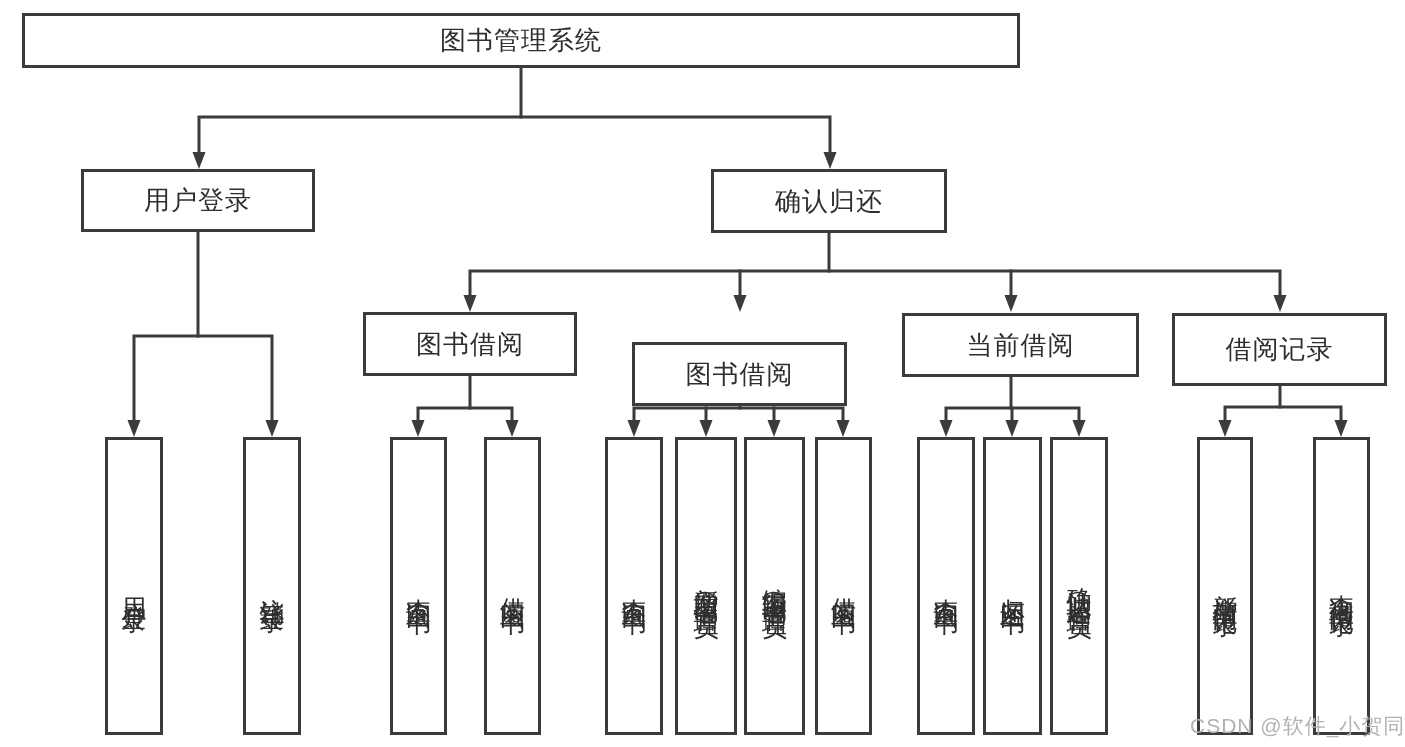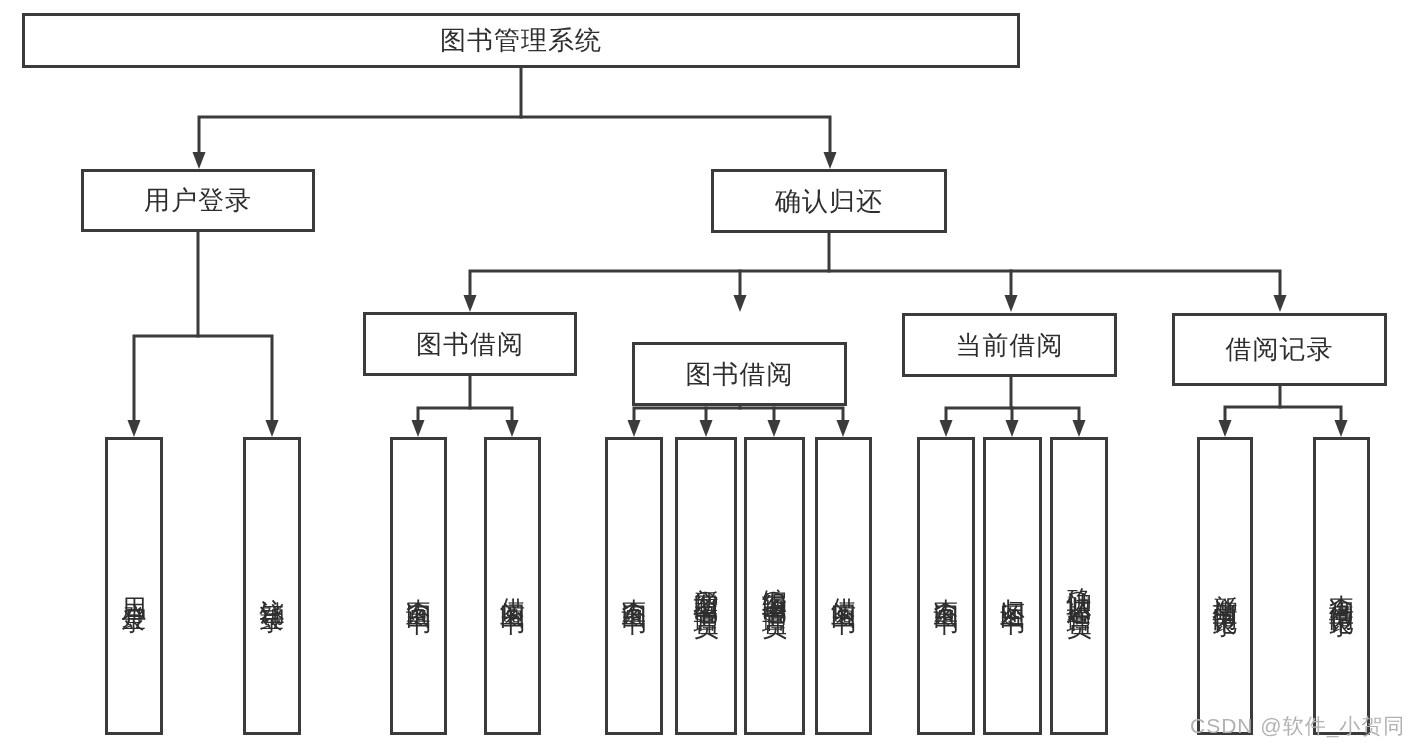--- a/index.html
+++ b/index.html
@@ -101,21 +101,21 @@
   <div class="node" style="left:711px;top:169px;width:236px;height:64px;">
     <span>确认归还</span>
   </div>
 
   <div class="node" style="left:363px;top:312px;width:214px;height:64px;">
     <span>图书借阅</span>
   </div>
   <div class="node" style="left:632px;top:312px;width:215px;height:64px;margin-top:30px;">
     <span>图书借阅</span>
   </div>
-  <div class="node" style="left:902px;top:313px;width:215px;height:64px;">
+  <div class="node" style="left:902px;top:313px;width:237px;height:64px;">
     <span>当前借阅</span>
   </div>
   <div class="node" style="left:1172px;top:313px;width:215px;height:73px;">
     <span>借阅记录</span>
   </div>
 
   <div class="node vert" style="left:105px;top:437px;width:58px;height:298px;">
     <span>用户登录</span>
   </div>
   <div class="node vert" style="left:243px;top:437px;width:58px;height:298px;">

